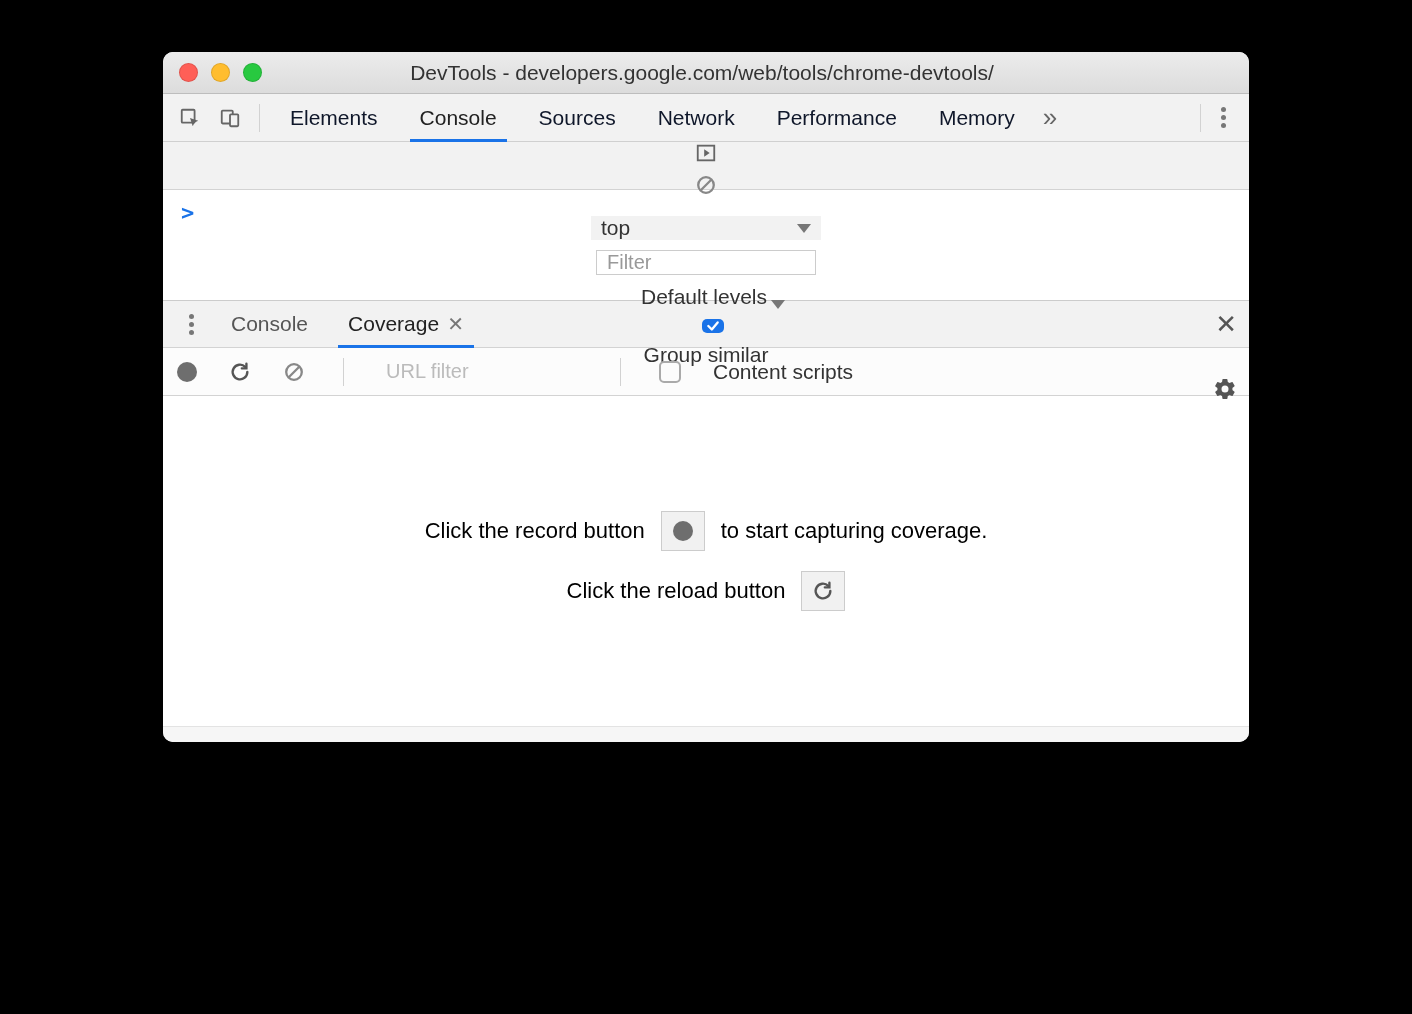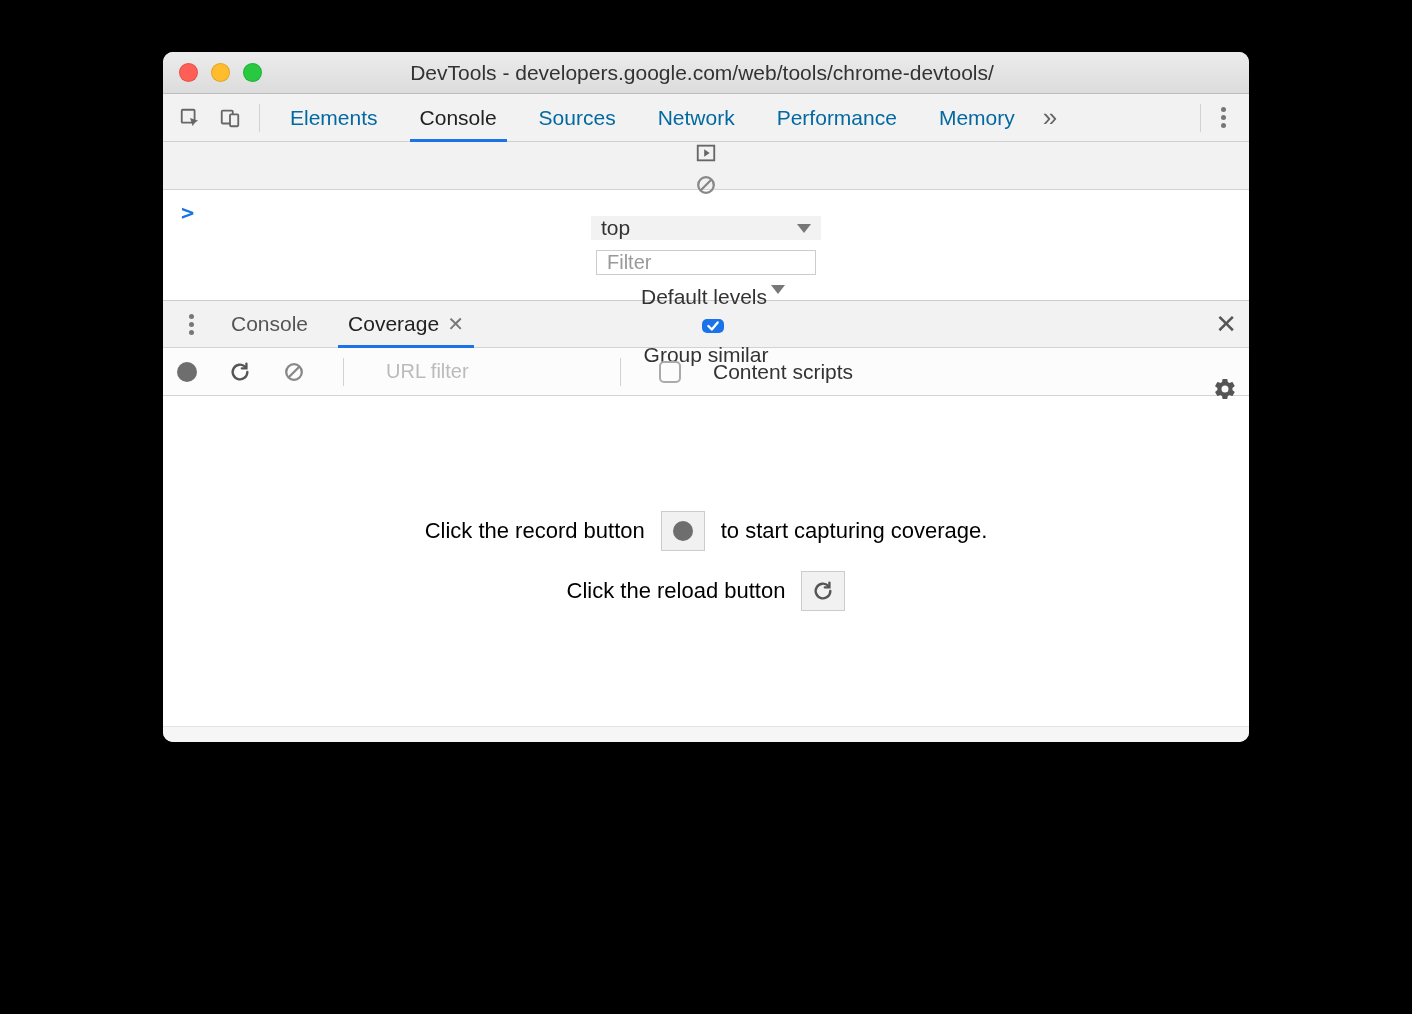--- a/index.html
+++ b/index.html
@@ -43,21 +43,21 @@
     border-bottom: 1px solid #d0d0d0;
     display: flex;
     align-items: center;
     padding: 0 10px;
     gap: 6px;
     background:#f2f2f2;
     color:#555;
   }
   .ts-icon { width:34px; height:34px; display:flex; align-items:center; justify-content:center; color:#666; }
   .vsep { width:1px; height:28px; background:#d2d2d2; margin:0 6px;}
-  .tab { padding: 0 18px; height:100%; display:flex; align-items:center; color:#0369a1; cursor:default;}
+  .tab { padding: 0 18px; height:100%; display:flex; align-items:center; color:#0f172a; cursor:default;}
   .tab.active { color:#222; position:relative;}
   .tab.active::after{ content:""; position:absolute; left:8px; right:8px; bottom:-1px; height:3px; background:#1a73e8;}
   .ts-more { margin-left:4px; color:#666; font-size:26px;}
   .ts-right { margin-left:auto; display:flex; align-items:center;}
   .kebab { width:32px; display:flex; flex-direction:column; align-items:center; gap:3px;}
   .kebab span{ width:5px; height:5px; background:#777; border-radius:50%;}
   
   .cbar {
     height: 48px;
     border-bottom: 1px solid #d3d3d3;
@@ -71,21 +71,21 @@
   .context {
     display:flex; align-items:center; gap:10px;
     background:#f2f2f2; height:34px; padding:0 10px;
     color:#333; min-width: 230px; justify-content:space-between;
   }
   .tri-down { width:0;height:0;border-left:7px solid transparent;border-right:7px solid transparent;border-top:9px solid #777;}
   .filter {
     background:#fff; border:1px solid #ccc; height:34px; width:220px;
     padding:0 10px; color:#999; display:flex; align-items:center; font-size:20px;
   }
-  .levels { display:flex; align-items:flex-start; gap:4px; color:#333; margin-left:14px;}
+  .levels { display:flex; align-items:flex-end; gap:4px; color:#333; margin-left:14px;}
   .chk { width:22px; height:22px; border-radius:5px; background:#1a73e8; display:flex; align-items:center; justify-content:center; margin-left:14px;}
   .chk svg{ stroke:#fff; }
   .gear { margin-left:auto; color:#555;}
   
   .console-area { height: 110px; padding: 10px 18px; }
   .prompt { color:#1a73e8; font-weight:700; font-size:22px; font-family: Menlo, monospace;}
   
   .drawer-head {
     height:48px; border-top:1px solid #ccc; border-bottom:1px solid #d3d3d3;
     background:#f2f2f2; display:flex; align-items:center; padding:0 12px; gap:8px;

